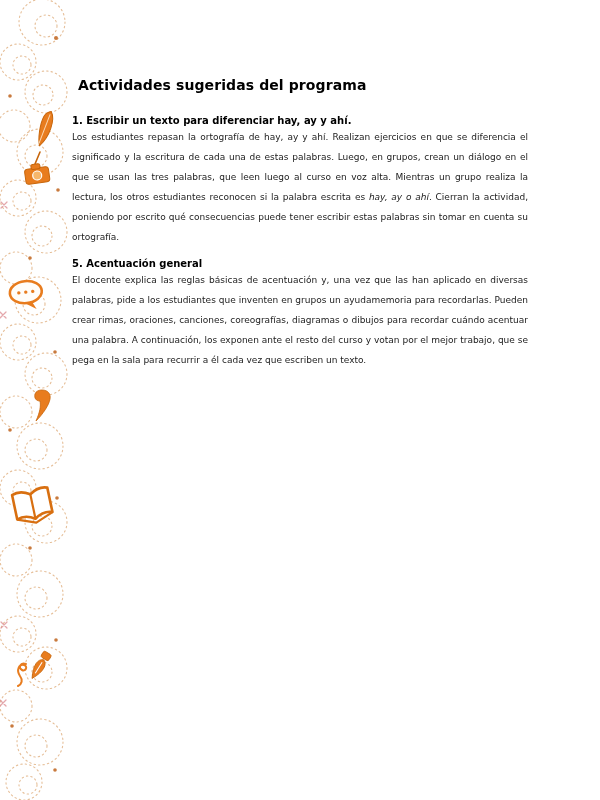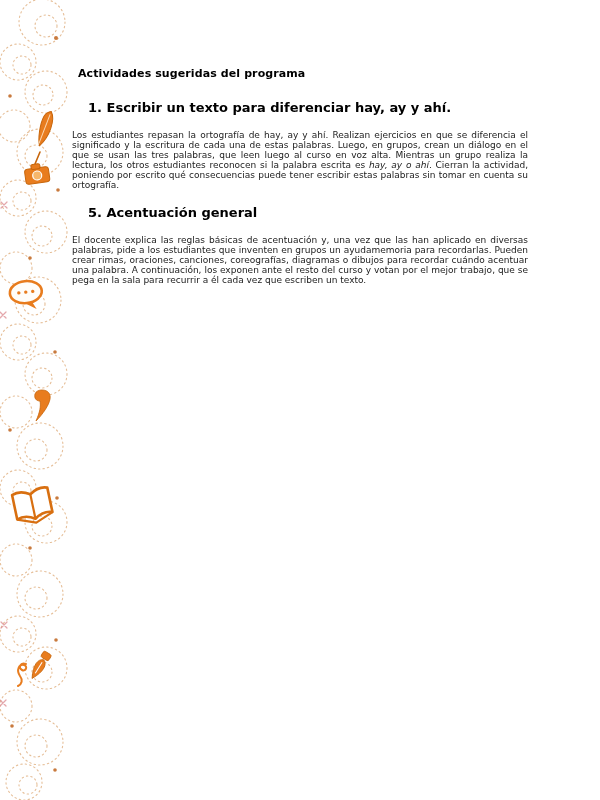--- a/index.html
+++ b/index.html
@@ -22,37 +22,37 @@
   .m-icon { position: absolute; }
   
   .content {
     position: absolute;
     left: 72px;
     top: 66px;
     width: 456px;
     color: #1b1b1b;
   }
   .doc-title {
-    font-size: 11px;
+    font-size: 14px;
     font-weight: bold;
     color: #000;
-    margin: 1px 0 21px 6px;
+    margin: 11px 0 21px 6px;
     letter-spacing: 0.1px;
   }
   .section { margin: 0 0 10px 0; }
   .section-heading {
-    font-size: 13px;
+    font-size: 10px;
     font-weight: bold;
     color: #000;
-    margin: 16px;
+    margin: 0;
     line-height: 13px;
   }
   .section-paragraph {
     font-size: 9px;
-    line-height: 10px;
+    line-height: 20px;
     text-align: justify;
     margin: 0;
     color: #1b1b1b;
   }
   .section-paragraph i { font-style: italic; }
 </style>
 </head>
 <body>
 
 <div class="page">

